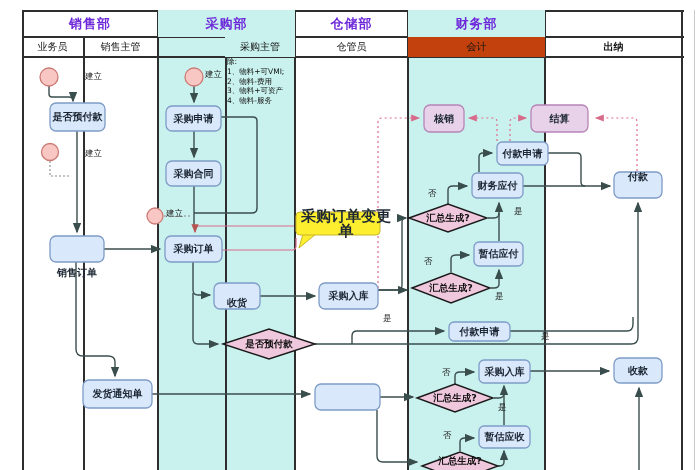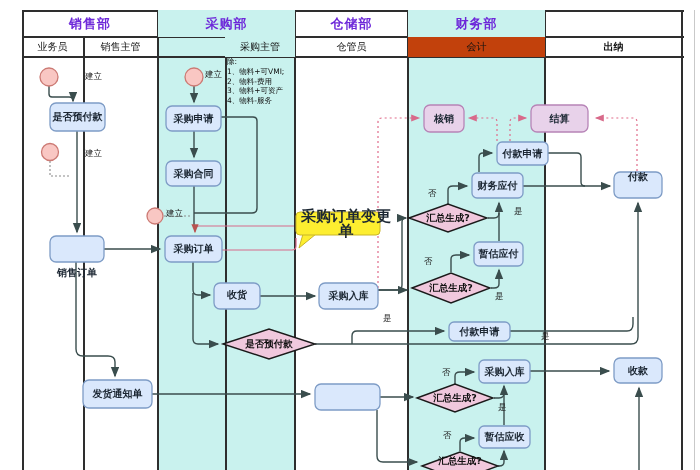--- a/index.html
+++ b/index.html
@@ -168,21 +168,21 @@
       <rect x="296" y="212" width="84" height="23" rx="4" fill="#fdee30" stroke="#c9b629" stroke-width="1"></rect>
     </g>
   </svg>
 
   <div class="nlabel" style="left:50px;top:103px;width:55px;height:28px;">是否预付款</div>
   <div class="nlabel" style="left:50px;top:236px;width:54px;height:26px;margin-top:24px;">销售订单</div>
   <div class="nlabel" style="left:83px;top:380px;width:69px;height:28px;">发货通知单</div>
   <div class="nlabel" style="left:166px;top:106px;width:55px;height:25px;border-radius:8px;">采购申请</div>
   <div class="nlabel" style="left:166px;top:161px;width:55px;height:25px;">采购合同</div>
   <div class="nlabel" style="left:165px;top:236px;width:57px;height:26px;text-align:right;">采购订单</div>
-  <div class="nlabel" style="left:214px;top:283px;width:46px;height:26px;font-family:Liberation Mono, monospace;">收货</div>
+  <div class="nlabel" style="left:214px;top:290px;width:46px;height:26px;">收货</div>
   <div class="nlabel" style="left:319px;top:283px;width:59px;height:26px;">采购入库</div>
   <div class="nlabel dlabel" style="left:223px;top:330px;width:92px;height:28px;">是否预付款</div>
   <div class="nlabel dlabel" style="left:409px;top:204px;width:78px;height:28px;">汇总生成?</div>
   <div class="nlabel dlabel" style="left:412px;top:273px;width:78px;height:30px;">汇总生成?</div>
   <div class="nlabel dlabel" style="left:417px;top:384px;width:76px;height:28px;">汇总生成?</div>
   <div class="nlabel dlabel" style="left:422px;top:452px;width:76px;height:18px;">汇总生成?</div>
   <div class="nlabel" style="left:424px;top:105px;width:40px;height:27px;">核销</div>
   <div class="nlabel" style="left:531px;top:105px;width:57px;height:27px;">结算</div>
   <div class="nlabel" style="left:497px;top:142px;width:51px;height:23px;">付款申请</div>
   <div class="nlabel" style="left:472px;top:173px;width:51px;height:25px;">财务应付</div>

